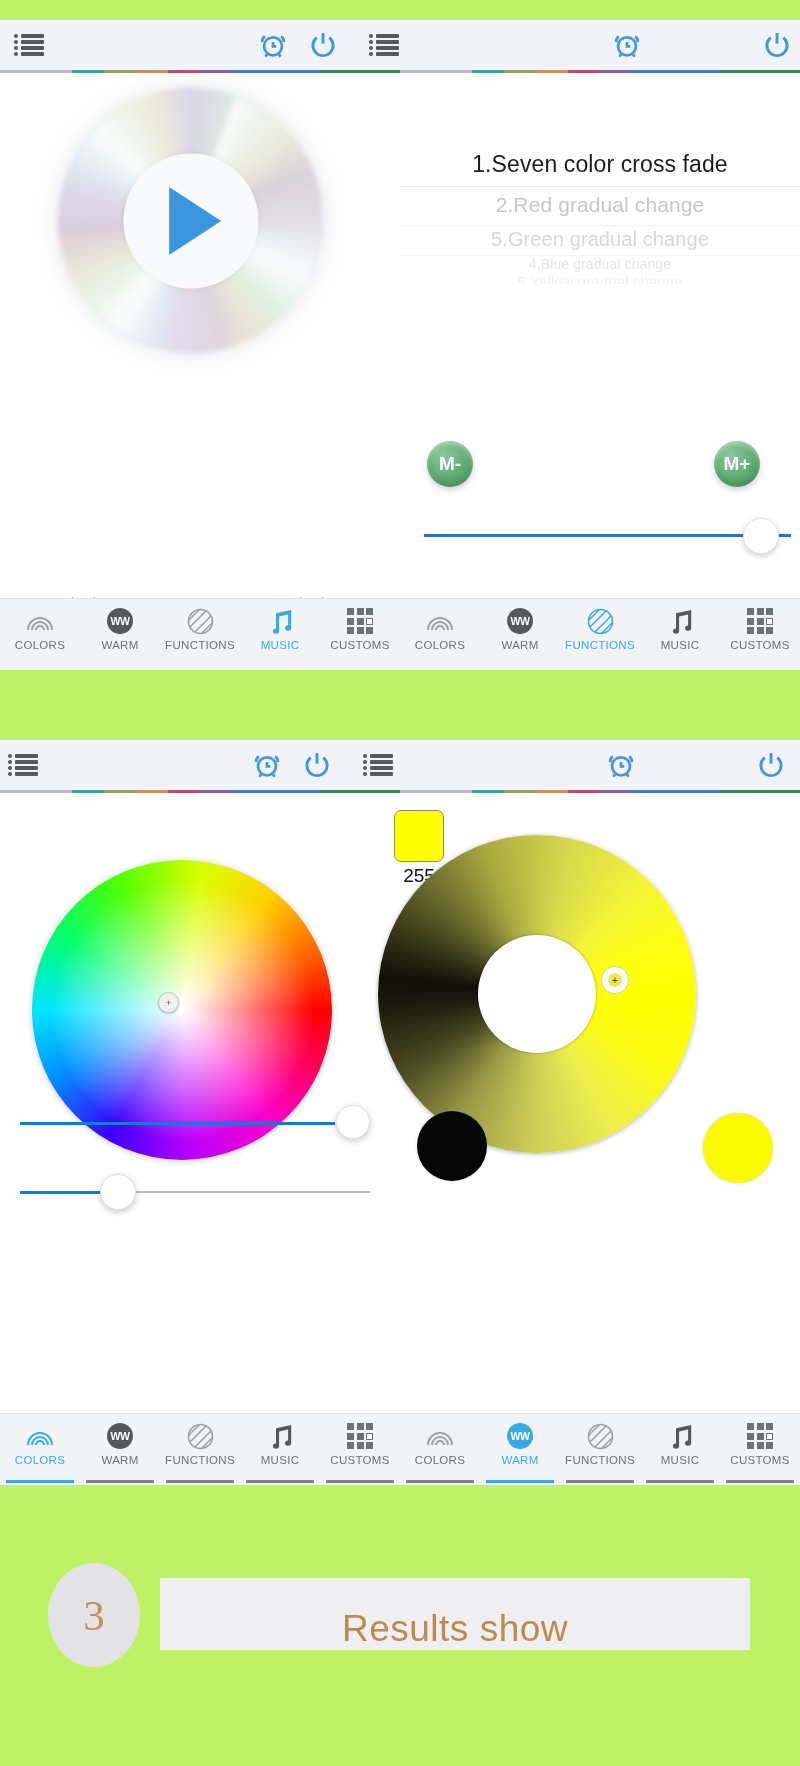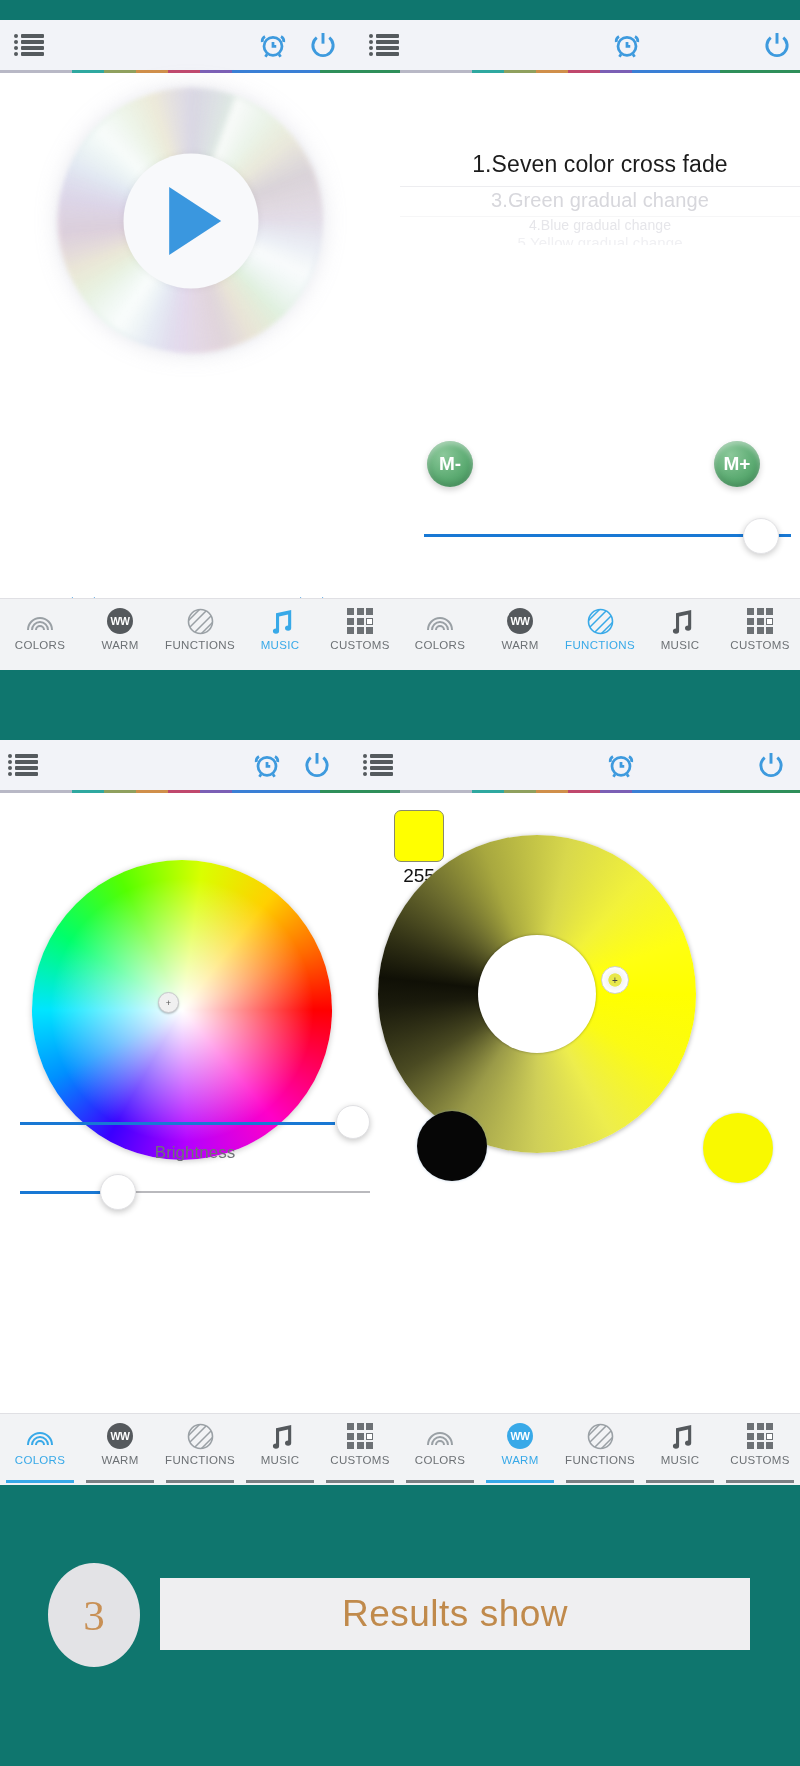--- a/index.html
+++ b/index.html
@@ -3,21 +3,21 @@
 <meta charset="utf-8">
 <style>
   * { box-sizing: border-box; margin: 0; padding: 0; }
   html, body {
     width: 800px;
     height: 1766px;
     background: #ffffff;
     font-family: "Liberation Sans", sans-serif;
     overflow: hidden;
   }
-  .page { position: relative; width: 800px; height: 1766px; background: #0f766e; }
+  .page { position: relative; width: 800px; height: 1766px; background: #bef264; }
 
   
   .panel { position: absolute; left: 0; width: 800px; background: #fff; }
 
   
   .navbar {
     position: relative;
     height: 50px;
     background: #f2f3f8;
     display: flex;
@@ -255,21 +255,21 @@
   
   .footer { position: absolute; left: 0; top: 1558px; width: 800px; height: 120px; }
   .step-circle {
     position: absolute; left: 48px; top: 5px; width: 92px; height: 104px;
     border-radius: 50%; background: #e3e3e6;
     display: flex; align-items: center; justify-content: center;
     font-size: 43px; color: #c89055; font-family: "Liberation Serif", serif;
   }
   .result-bar {
     position: absolute; left: 160px; top: 20px; width: 590px; height: 72px;
-    background: #efeff1; display: flex; align-items: center; justify-content: center;
+    background: #efeff1; display: flex; align-items: flex-end; justify-content: center;
   }
   .result-bar span { font-size: 37px; color: #c08a4c; letter-spacing: .5px; }
 </style>
 </head>
 <body>
 
 <div class="page">
 
   <div class="panel" style="top:20px;">
 
@@ -333,21 +333,22 @@
 
       <div class="disc-wrap">
         <div class="disc"></div>
         <div class="disc-sheen"></div>
         <div class="disc-hole"></div>
         <div class="play-tri"></div>
       </div>
 
       <div class="fn-list">
         <div class="fn-row r1">1.Seven color cross fade</div>
-        <div class="fn-row r3">3.Green gradual change</div>
+        <div class="fn-row r2">2.Red gradual change</div>
+        <div class="fn-row r3">5.Green gradual change</div>
         <div class="fn-row r4">4.Blue gradual change</div>
         <div class="fn-row r5">5.Yellow gradual change</div>
       </div>
 
       <div class="mbtn m-minus">M-</div>
       <div class="mbtn m-plus">M+</div>
 
       <div class="speed-track"></div>
       <div class="speed-knob"></div>
 
@@ -558,21 +559,20 @@
         <div class="cw-cursor">+</div>
       </div>
 
       <div class="warmring">
         <div class="warmring-hole"></div>
         <div class="wr-cursor">+</div>
       </div>
 
       <div class="bright-track"></div>
       <div class="bright-knob"></div>
-      <div class="bright-label">Brightness</div>
 
       <div class="ww-track-fill"></div>
       <div class="ww-track-rest"></div>
       <div class="ww-knob"></div>
 
       <div class="dot-black"></div>
       <div class="dot-yellow"></div>
     </div>
 
     <div class="tabbar">

